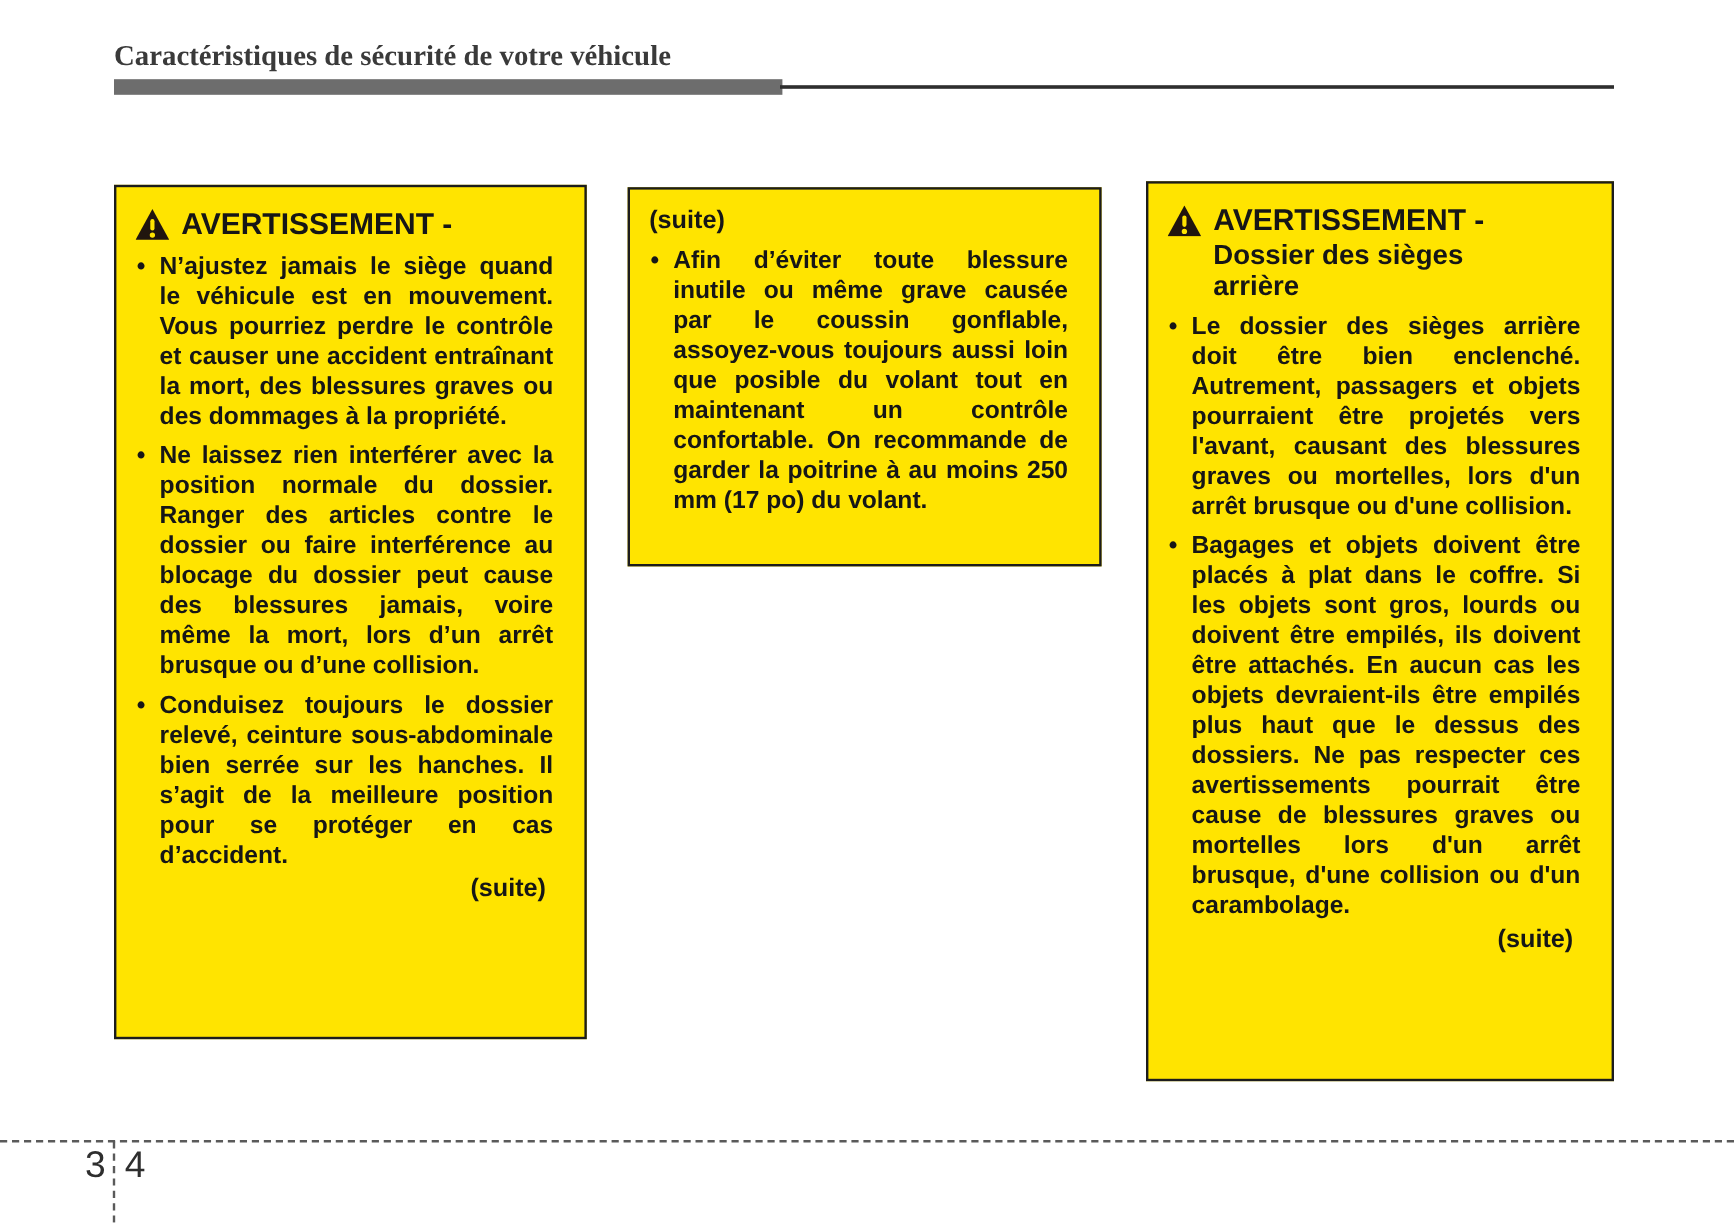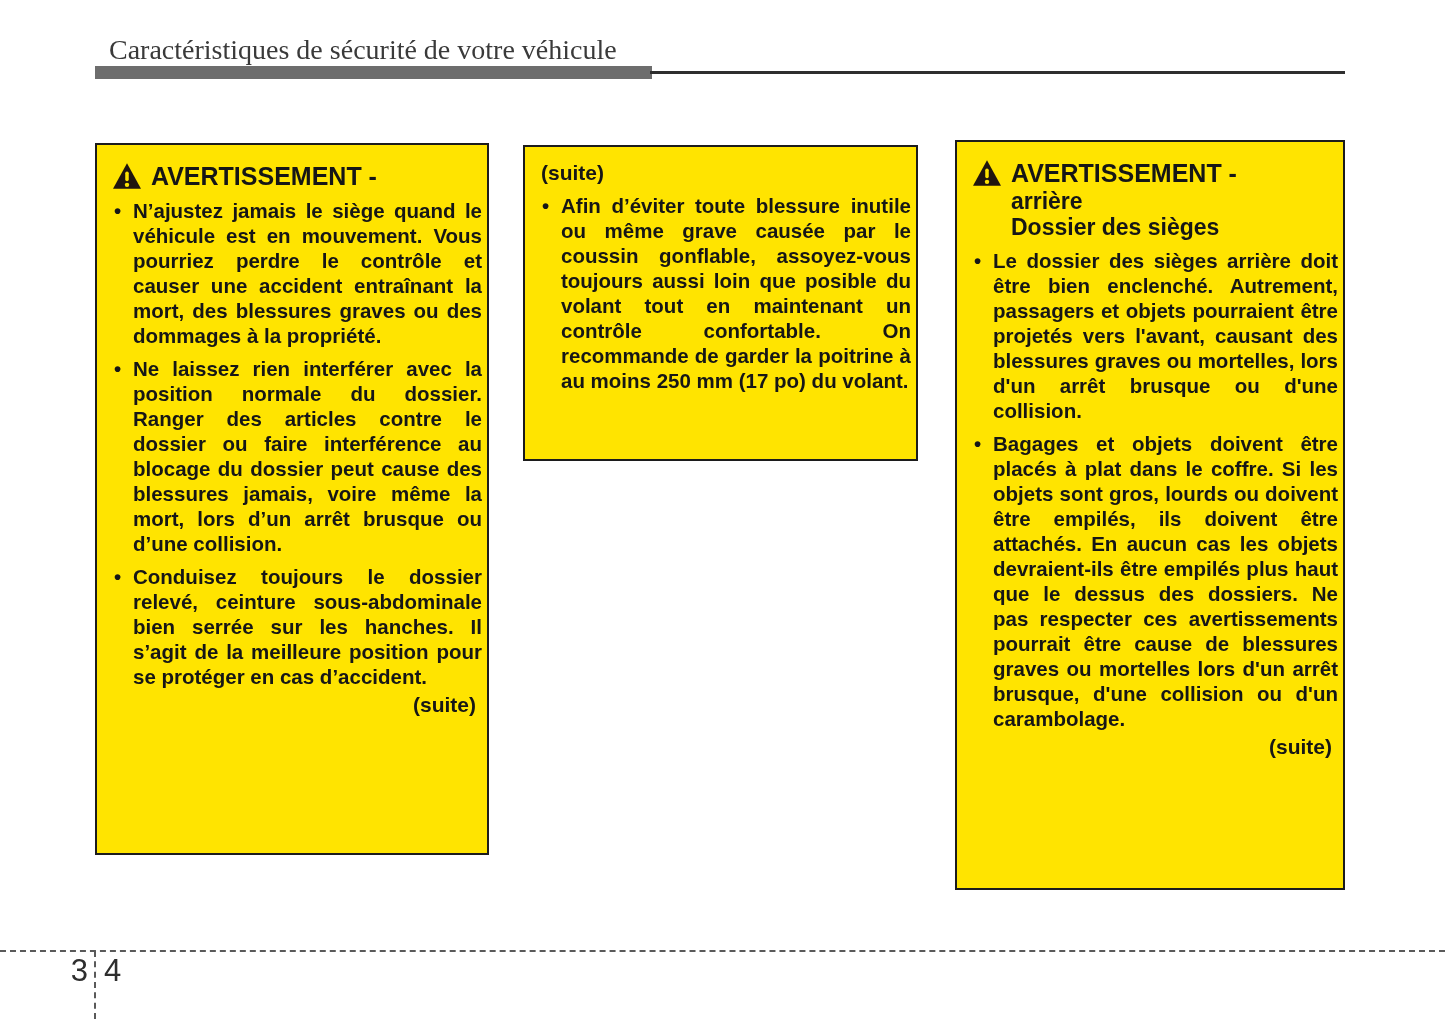--- a/index.html
+++ b/index.html
@@ -12,26 +12,26 @@
     width: 1445px;
     height: 1019px;
     background: #ffffff;
     overflow: hidden;
     font-family: "Liberation Sans", sans-serif;
   }
 
   
   .page-title {
     position: absolute;
-    left: 109px;
+    left: 95px;
     top: 34px;
     margin: 0;
     font-family: "Liberation Serif", serif;
-    font-weight: 400;
-    font-size: 28px;
+    font-weight: 700;
+    font-size: 24px;
     color: #3a3a3a;
     white-space: nowrap;
   }
   .header-bar {
     position: absolute;
     left: 95px;
     top: 66px;
     width: 557px;
     height: 13px;
     background: #6d6d6d;
@@ -48,21 +48,22 @@
   
   .warnbox {
     position: absolute;
     box-sizing: border-box;
     background: #ffe400;
     border: 2px solid #1c1c1c;
     color: #161616;
     font-weight: bold;
     font-size: 20.5px;
     line-height: 25px;
-    padding: 15px 5px 12px 14px;
+    padding: 15px 26px 12px 14px;
+    margin-top: 11px;
   }
   .box1 { left: 95px;  top: 143px; width: 394px; height: 712px; }
   .box2 { left: 523px; top: 145px; width: 395px; height: 316px; }
   .box3 { left: 955px; top: 140px; width: 390px; height: 750px; }
 
   .warn-title {
     display: flex;
     align-items: center;
     gap: 10px;
     font-size: 25px;
@@ -175,22 +176,22 @@
     <div class="warn-title">
       <span class="tri">
         <svg width="28" height="26" viewBox="0 0 24 22">
           <path d="M12 0 L24 22 L0 22 Z" fill="#20150e"></path>
           <rect x="10.5" y="7.2" width="3" height="8.2" rx="1.5" fill="#ffe400"></rect>
           <circle cx="12" cy="18.6" r="1.9" fill="#ffe400"></circle>
         </svg>
       </span>
       <span>AVERTISSEMENT -</span>
     </div>
+    <div class="warn-subtitle tight">Dossier des sièges</div>
     <div class="warn-subtitle tight">arrière</div>
-    <div class="warn-subtitle tight">Dossier des sièges</div>
 
     <div class="bullet">
       <span class="b">•</span>
       <span>Le dossier des sièges arrière doit être bien enclenché. Autrement, passagers et objets pourraient être projetés vers l'avant, causant des blessures graves ou mortelles, lors d'un arrêt brusque ou d'une collision.</span>
     </div>
     <div class="bullet">
       <span class="b">•</span>
       <span>Bagages et objets doivent être placés à plat dans le coffre. Si les objets sont gros, lourds ou doivent être empilés, ils doivent être attachés. En aucun cas les objets devraient-ils être empilés plus haut que le dessus des dossiers. Ne pas respecter ces avertissements pourrait être cause de blessures graves ou mortelles lors d'un arrêt brusque, d'une collision ou d'un carambolage.</span>
     </div>
 

